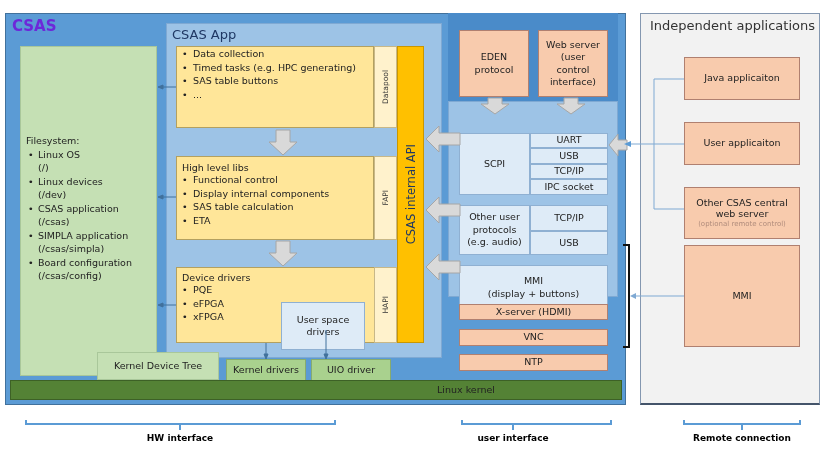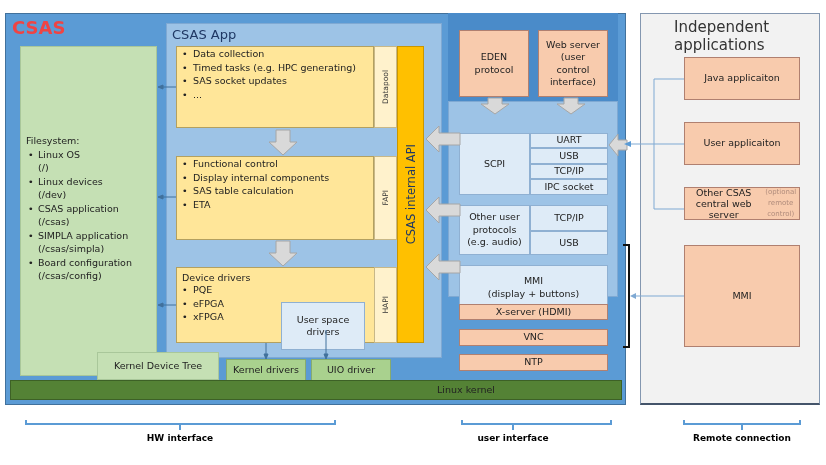--- a/index.html
+++ b/index.html
@@ -3,21 +3,21 @@
 <meta charset="utf-8">
 <style>
   * { box-sizing: border-box; margin: 0; padding: 0; }
   body { width: 826px; height: 465px; background: #ffffff; position: relative; overflow: hidden;
          font-family: "DejaVu Sans", sans-serif; color: #1a1a1a; }
   .abs { position: absolute; }
   .center { display: flex; align-items: center; justify-content: center; text-align: center; }
 
   
   #csas { left: 5px; top: 13px; width: 621px; height: 392px; background: #5b9bd5; border: 1px solid #41719c; }
-  #csas-title { left: 12px; top: 17px; font-size: 18px; font-weight: bold; color: #ef4444; }
+  #csas-title { left: 12px; top: 17px; font-size: 15px; font-weight: bold; color: #6d28d9; }
 
   #fs { left: 20px; top: 46px; width: 137px; height: 330px; background: #c5e0b4; border: 1px solid #a9c79a; }
   #fs-text { left: 26px; top: 134px; font-size: 9.5px; line-height: 13.5px; color: #222; }
   #fs-text ul { list-style: none; }
   #fs-text li { padding-left: 12px; position: relative; }
   #fs-text li::before { content: "•"; position: absolute; left: 2px; }
 
   #app { left: 166px; top: 23px; width: 276px; height: 335px; background: #9dc3e6; border: 1px solid #7fa9d3; }
   #app-title { left: 172px; top: 27px; font-size: 13px; color: #1f3864; }
 
@@ -33,21 +33,21 @@
   #api { left: 397px; top: 46px; width: 27px; height: 297px; background: #ffc000; border: 1px solid #c99600; }
   #api-label { writing-mode: vertical-rl; transform: rotate(180deg); font-size: 11.5px; color: #1f3864; }
 
   .lightblue { background: #deebf7; border: 1px solid #8fb0d2; margin-top: 20px; }
   .salmon { background: #f8cbad; border: 1px solid #b08070; }
   .green-sm { background: #a9d18e; border: 1px solid #87ab6e; }
   .lt-green { background: #c5e0b4; border: 1px solid #a9c79a; }
   .txt9 { font-size: 9.5px; color: #222; line-height: 12.5px; }
 
   #right-panel { left: 640px; top: 13px; width: 180px; height: 392px; background: #f2f2f2; border: 1px solid #8497b0; border-bottom: 2px solid #44546a; }
-  #right-title { left: 650px; top: 18px; font-size: 15px; color: #333; margin-left: 24px; }
+  #right-title { left: 650px; top: 18px; font-size: 13px; color: #333; }
 
   .arrow-svg { position: absolute; overflow: visible; }
   .bracket-label { font-size: 9px; font-weight: bold; color: #000; }
 </style>
 </head>
 <body>
 
 <div id="csas" class="abs"></div>
 <div id="csas-title" class="abs">CSAS</div>
 
@@ -63,29 +63,30 @@
   </ul>
 </div>
 
 <div id="app" class="abs"></div>
 <div id="app-title" class="abs">CSAS App</div>
 
 <div class="abs yellow" style="left:176px;top:46px;width:198px;height:82px;">
   <ul class="bullets" style="margin-left:2px;">
     <li>Data collection</li>
     <li>Timed tasks (e.g. HPC generating)</li>
-    <li>SAS socket updates</li>
+    <li>SAS table buttons</li>
     <li>...</li>
   </ul>
 </div>
 <div class="abs cream center" style="left:374px;top:46px;width:23px;height:82px;">
   <span class="vtext">Datapool</span>
 </div>
 
 <div class="abs yellow" style="left:176px;top:156px;width:198px;height:84px;">
+  <div class="box-title" style="margin:5px 0 0 5px;">High level libs</div>
   <ul class="bullets" style="margin-left:2px;">
     <li>Functional control</li>
     <li>Display internal components</li>
     <li>SAS table calculation</li>
     <li>ETA</li>
   </ul>
 </div>
 <div class="abs cream center" style="left:374px;top:156px;width:23px;height:84px;">
   <span class="vtext">FAPI</span>
 </div>
@@ -223,21 +224,21 @@
 
 <div id="right-panel" class="abs"></div>
 <div id="right-title" class="abs">Independent applications</div>
 
 <div class="abs salmon center txt9" style="left:684px;top:57px;width:116px;height:43px;">
   <span>Java applicaiton</span>
 </div>
 <div class="abs salmon center txt9" style="left:684px;top:122px;width:116px;height:43px;">
   <span>User applicaiton</span>
 </div>
-<div class="abs salmon center txt9" style="left:684px;top:187px;width:116px;height:33px;flex-direction:row;line-height:11px;">
+<div class="abs salmon center txt9" style="left:684px;top:187px;width:116px;height:52px;flex-direction:column;line-height:11px;">
   <span style="padding:0 8px;">Other CSAS central web server</span>
   <span style="font-size:7px;color:#b08c7c;">(optional remote control)</span>
 </div>
 <div class="abs salmon center txt9" style="left:684px;top:245px;width:116px;height:102px;">
   <span>MMI</span>
 </div>
 
 <svg class="arrow-svg" style="left:0;top:0;" width="826" height="465">
   <g stroke="#7fa9d3" stroke-width="1" fill="none">
     <polyline points="684,79 654,79 654,209 684,209"></polyline>

